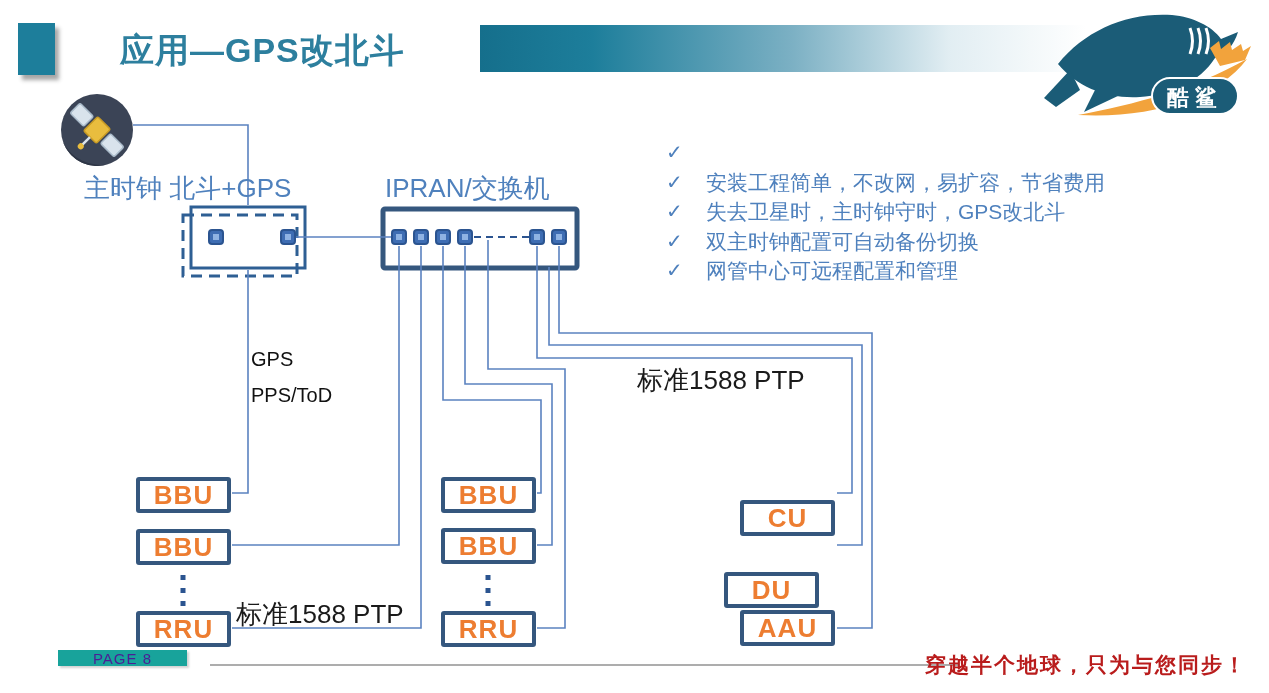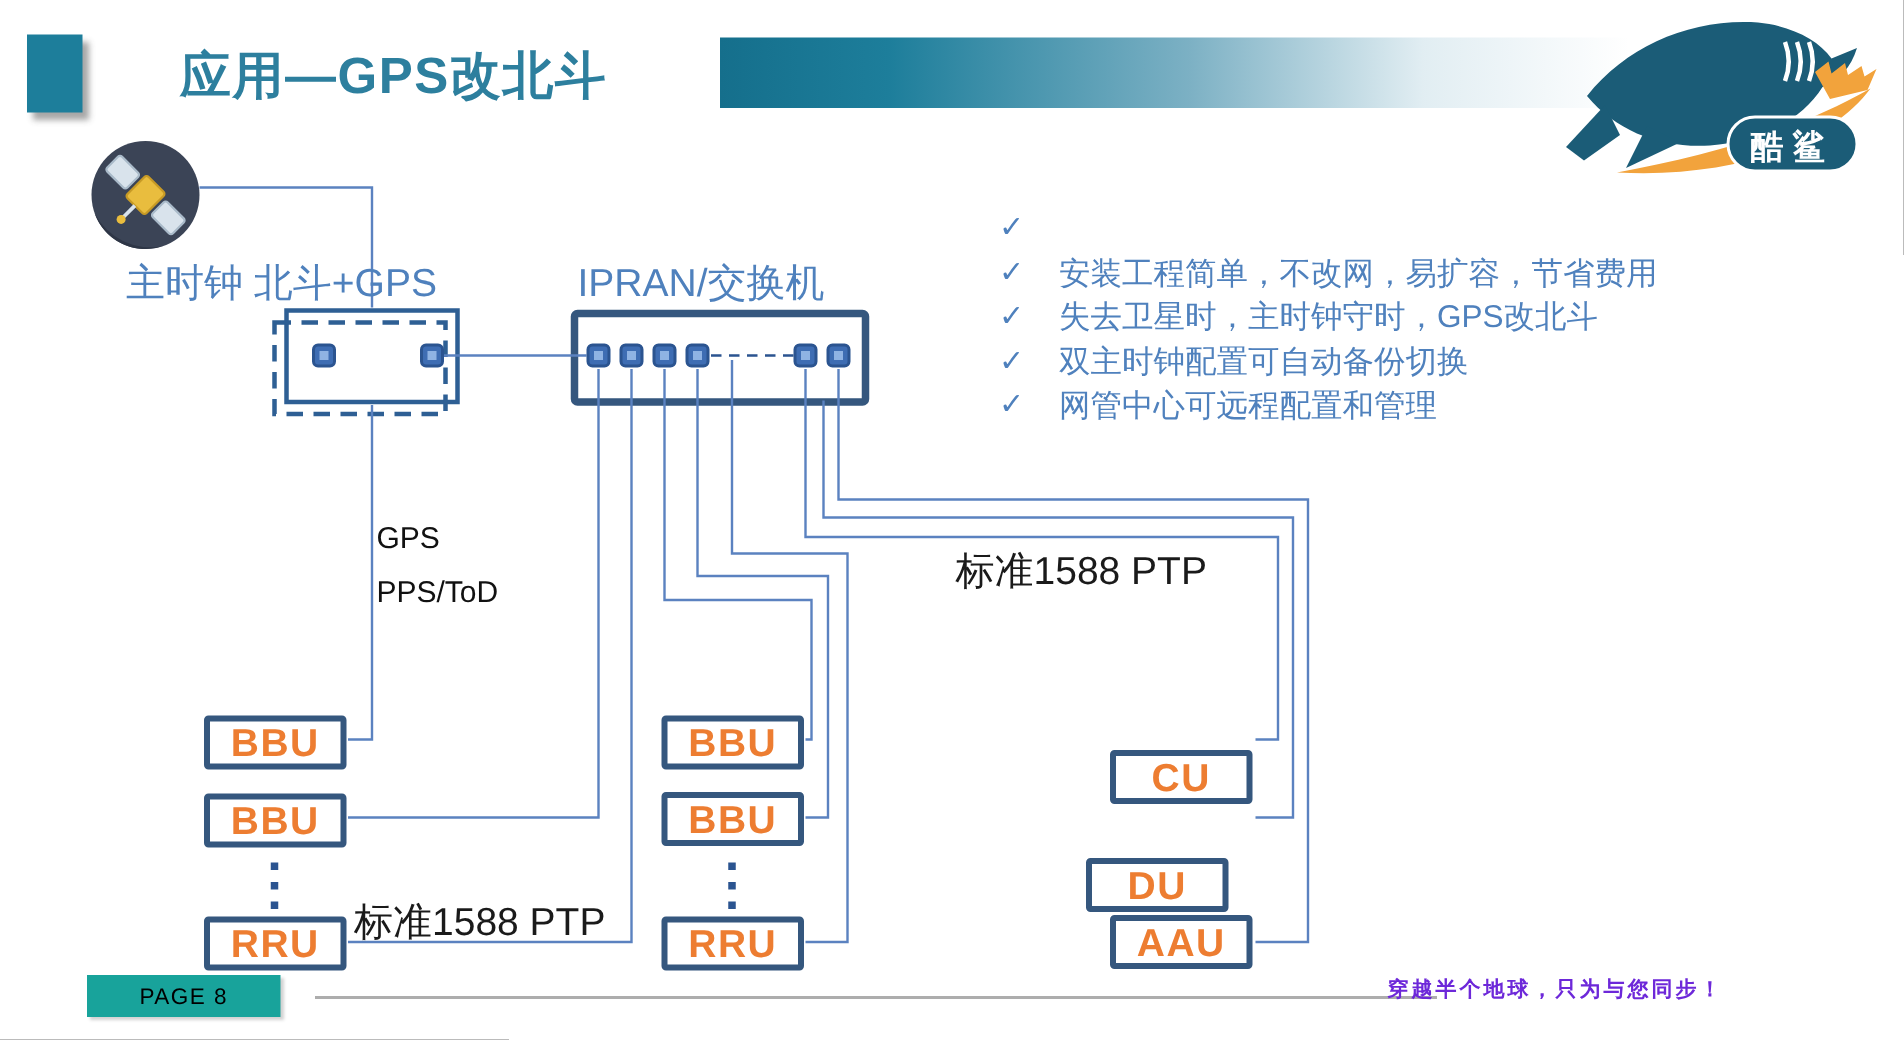--- a/index.html
+++ b/index.html
@@ -25,25 +25,25 @@
   .blue-label{color:#4f81bd;font-size:26px;white-space:nowrap;}
   .black-label{color:#1a1a1a;font-size:26px;white-space:nowrap;}
   .gps-label{left:251px;top:341px;font-size:20px;color:#111;line-height:36px;}
 
   
   .node{position:absolute;width:95px;height:36px;box-sizing:border-box;border:4px solid #35577e;
         border-radius:3px;background:#fff;display:flex;align-items:center;justify-content:center;
         color:#ed7d31;font-size:26px;font-weight:bold;letter-spacing:1px;}
 
   
-  .page-badge{left:58px;top:650px;width:129px;height:28px;background:#18a39b;color:#000000;
+  .page-badge{left:58px;top:650px;width:129px;height:16px;background:#18a39b;color:#4c1d95;
               font-size:15px;display:flex;align-items:center;justify-content:center;
               letter-spacing:1px;box-shadow:2px 2px 2px rgba(0,0,0,.18);}
   .footer-rule{left:210px;top:664px;width:748px;height:2px;background:#adadad;}
-  .slogan{left:925px;top:651px;font-size:14px;font-weight:bold;color:#6d28d9;
+  .slogan{left:925px;top:651px;font-size:21px;font-weight:bold;color:#b91c1c;
           font-family:Liberation Mono, monospace;letter-spacing:2px;white-space:nowrap;}
 </style>
 </head>
 <body>
 
 <div class="slide">
 
   <div class="abs accent-square"></div>
   <div class="abs page-title">应用—GPS改北斗</div>
   <div class="abs title-bar"></div>

